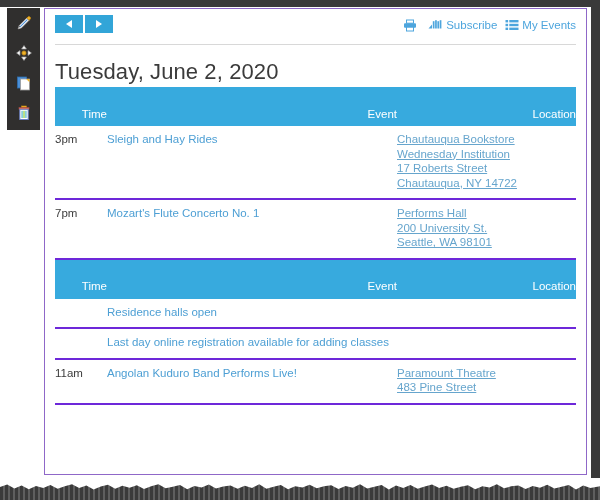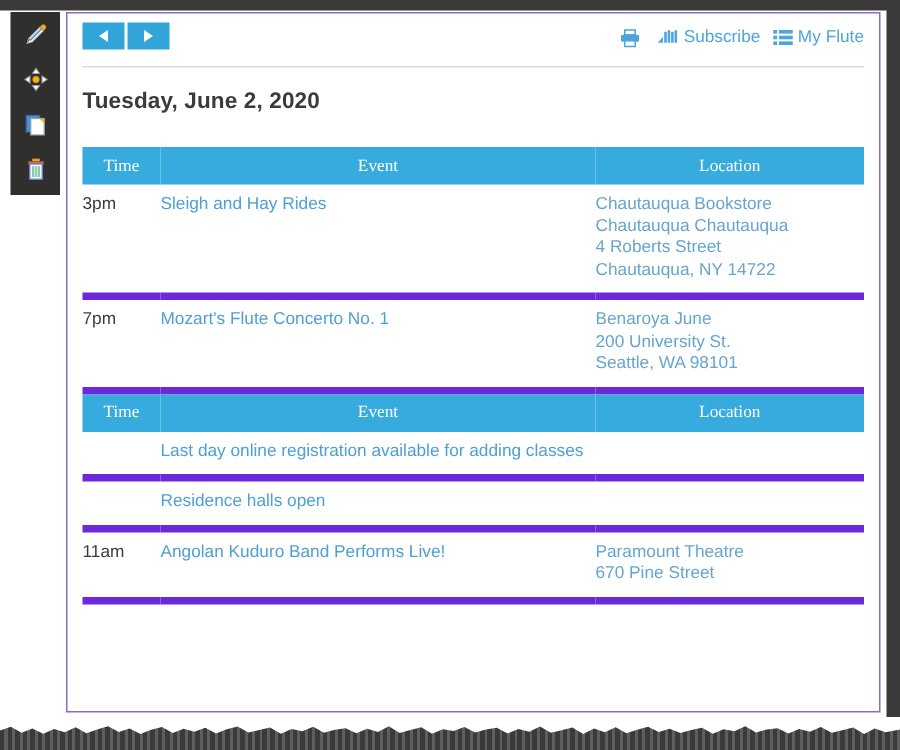--- a/index.html
+++ b/index.html
@@ -155,65 +155,65 @@
     cursor: pointer;
     color: #4da5dd;
     font-size: 11.5px;
     white-space: nowrap;
   }
   .action svg { display: block; }
 
   
   .daysection { margin: 0 10px; }
   .dayheading {
-    font-size: 15px;
+    font-size: 22px;
     color: #3b3b3b;
-    font-weight: bold;
-    padding: 14px 0 22px 0;
+    font-weight: normal;
+    padding: 14px 0 2px 0;
     letter-spacing: .1px;
   }
   table.events {
     width: 100%;
     border-collapse: collapse;
     table-layout: fixed;
   }
   table.events th {
     background: #37aade;
     color: #ffffff;
     font-size: 11.5px;
     font-weight: normal;
-    text-align: center;
-    padding: 4px 0 4px 0;
+    text-align: right;
+    padding: 18px 0 4px 0;
     height: 17px;
-    font-family: Liberation Serif, serif;
   }
   th.c-time { width: 52px; padding-left: 7px; }
   th.c-event { width: 290px; }
   th.c-loc   { width: auto; }
 
   table.events td {
     vertical-align: top;
     padding: 6px 0 8px 0;
-    border-bottom: 5px solid #6d28d9;
+    border-bottom: 2px solid #6d28d9;
     font-size: 11.5px;
     line-height: 14.5px;
   }
   td.c-time {
     color: #3b3b3b;
     padding-left: 7px;
     white-space: nowrap;
   }
   td.c-event a {
     color: #4d9fd4;
     text-decoration: none;
     cursor: pointer;
   }
   td.c-event { padding-right: 12px; }
   td.c-loc {
     color: #66a5cd;
+    text-decoration: underline;
   }
   td.c-loc .locline { display: block; }
   tr.no-time td.c-time { }
 </style>
 </head>
 <body>
 
 <div id="root">
 
   <div class="frame-top"></div>
@@ -315,21 +315,21 @@
             <span>
               <svg width="14" height="12" viewBox="0 0 14 12">
                 <rect x="0.5" y="1" width="2.6" height="2.4" fill="#4da5dd"></rect>
                 <rect x="0.5" y="4.8" width="2.6" height="2.4" fill="#4da5dd"></rect>
                 <rect x="0.5" y="8.6" width="2.6" height="2.4" fill="#4da5dd"></rect>
                 <rect x="4.3" y="1" width="9.2" height="2.4" fill="#4da5dd"></rect>
                 <rect x="4.3" y="4.8" width="9.2" height="2.4" fill="#4da5dd"></rect>
                 <rect x="4.3" y="8.6" width="9.2" height="2.4" fill="#4da5dd"></rect>
               </svg>
             </span>
-            <span>My Flute</span>
+            <span>My Events</span>
           </span>
 
         </div>
       </div>
 
       <div id="days-container">
           <div class="daysection">
             <div class="dayheading">Tuesday, June 2, 2020</div>
             <table class="events">
               <thead>
@@ -338,63 +338,63 @@
                   <th class="c-event">Event</th>
                   <th class="c-loc">Location</th>
                 </tr>
               </thead>
               <tbody>
                 <tr>
                   <td class="c-time">3pm</td>
                   <td class="c-event"><a>Sleigh and Hay Rides</a></td>
                   <td class="c-loc">
                     <span class="locline">Chautauqua Bookstore</span>
-                    <span class="locline">Chautauqua Chautauqua</span>
-                    <span class="locline">4 Roberts Street</span>
+                    <span class="locline">Wednesday Institution</span>
+                    <span class="locline">17 Roberts Street</span>
                     <span class="locline">Chautauqua, NY 14722</span>
                   </td>
                 </tr>
                 <tr>
                   <td class="c-time">7pm</td>
                   <td class="c-event"><a>Mozart's Flute Concerto No. 1</a></td>
                   <td class="c-loc">
-                    <span class="locline">Benaroya June</span>
+                    <span class="locline">Performs Hall</span>
                     <span class="locline">200 University St.</span>
                     <span class="locline">Seattle, WA 98101</span>
                   </td>
                 </tr>
               </tbody>
             </table>
           </div>
           <div class="daysection">
             <table class="events">
               <thead>
                 <tr>
                   <th class="c-time">Time</th>
                   <th class="c-event">Event</th>
                   <th class="c-loc">Location</th>
                 </tr>
               </thead>
               <tbody>
                 <tr class="no-time">
                   <td class="c-time"></td>
-                  <td class="c-event"><a>Last day online registration available for adding classes</a></td>
+                  <td class="c-event"><a>Residence halls open</a></td>
                   <td class="c-loc"></td>
                 </tr>
                 <tr class="no-time">
                   <td class="c-time"></td>
-                  <td class="c-event"><a>Residence halls open</a></td>
+                  <td class="c-event"><a>Last day online registration available for adding classes</a></td>
                   <td class="c-loc"></td>
                 </tr>
                 <tr>
                   <td class="c-time">11am</td>
                   <td class="c-event"><a>Angolan Kuduro Band Performs Live!</a></td>
                   <td class="c-loc">
                     <span class="locline">Paramount Theatre</span>
-                    <span class="locline">670 Pine Street</span>
+                    <span class="locline">483 Pine Street</span>
                   </td>
                 </tr>
               </tbody>
             </table>
           </div>
         </div>
 
     </div>
   </div>
 

